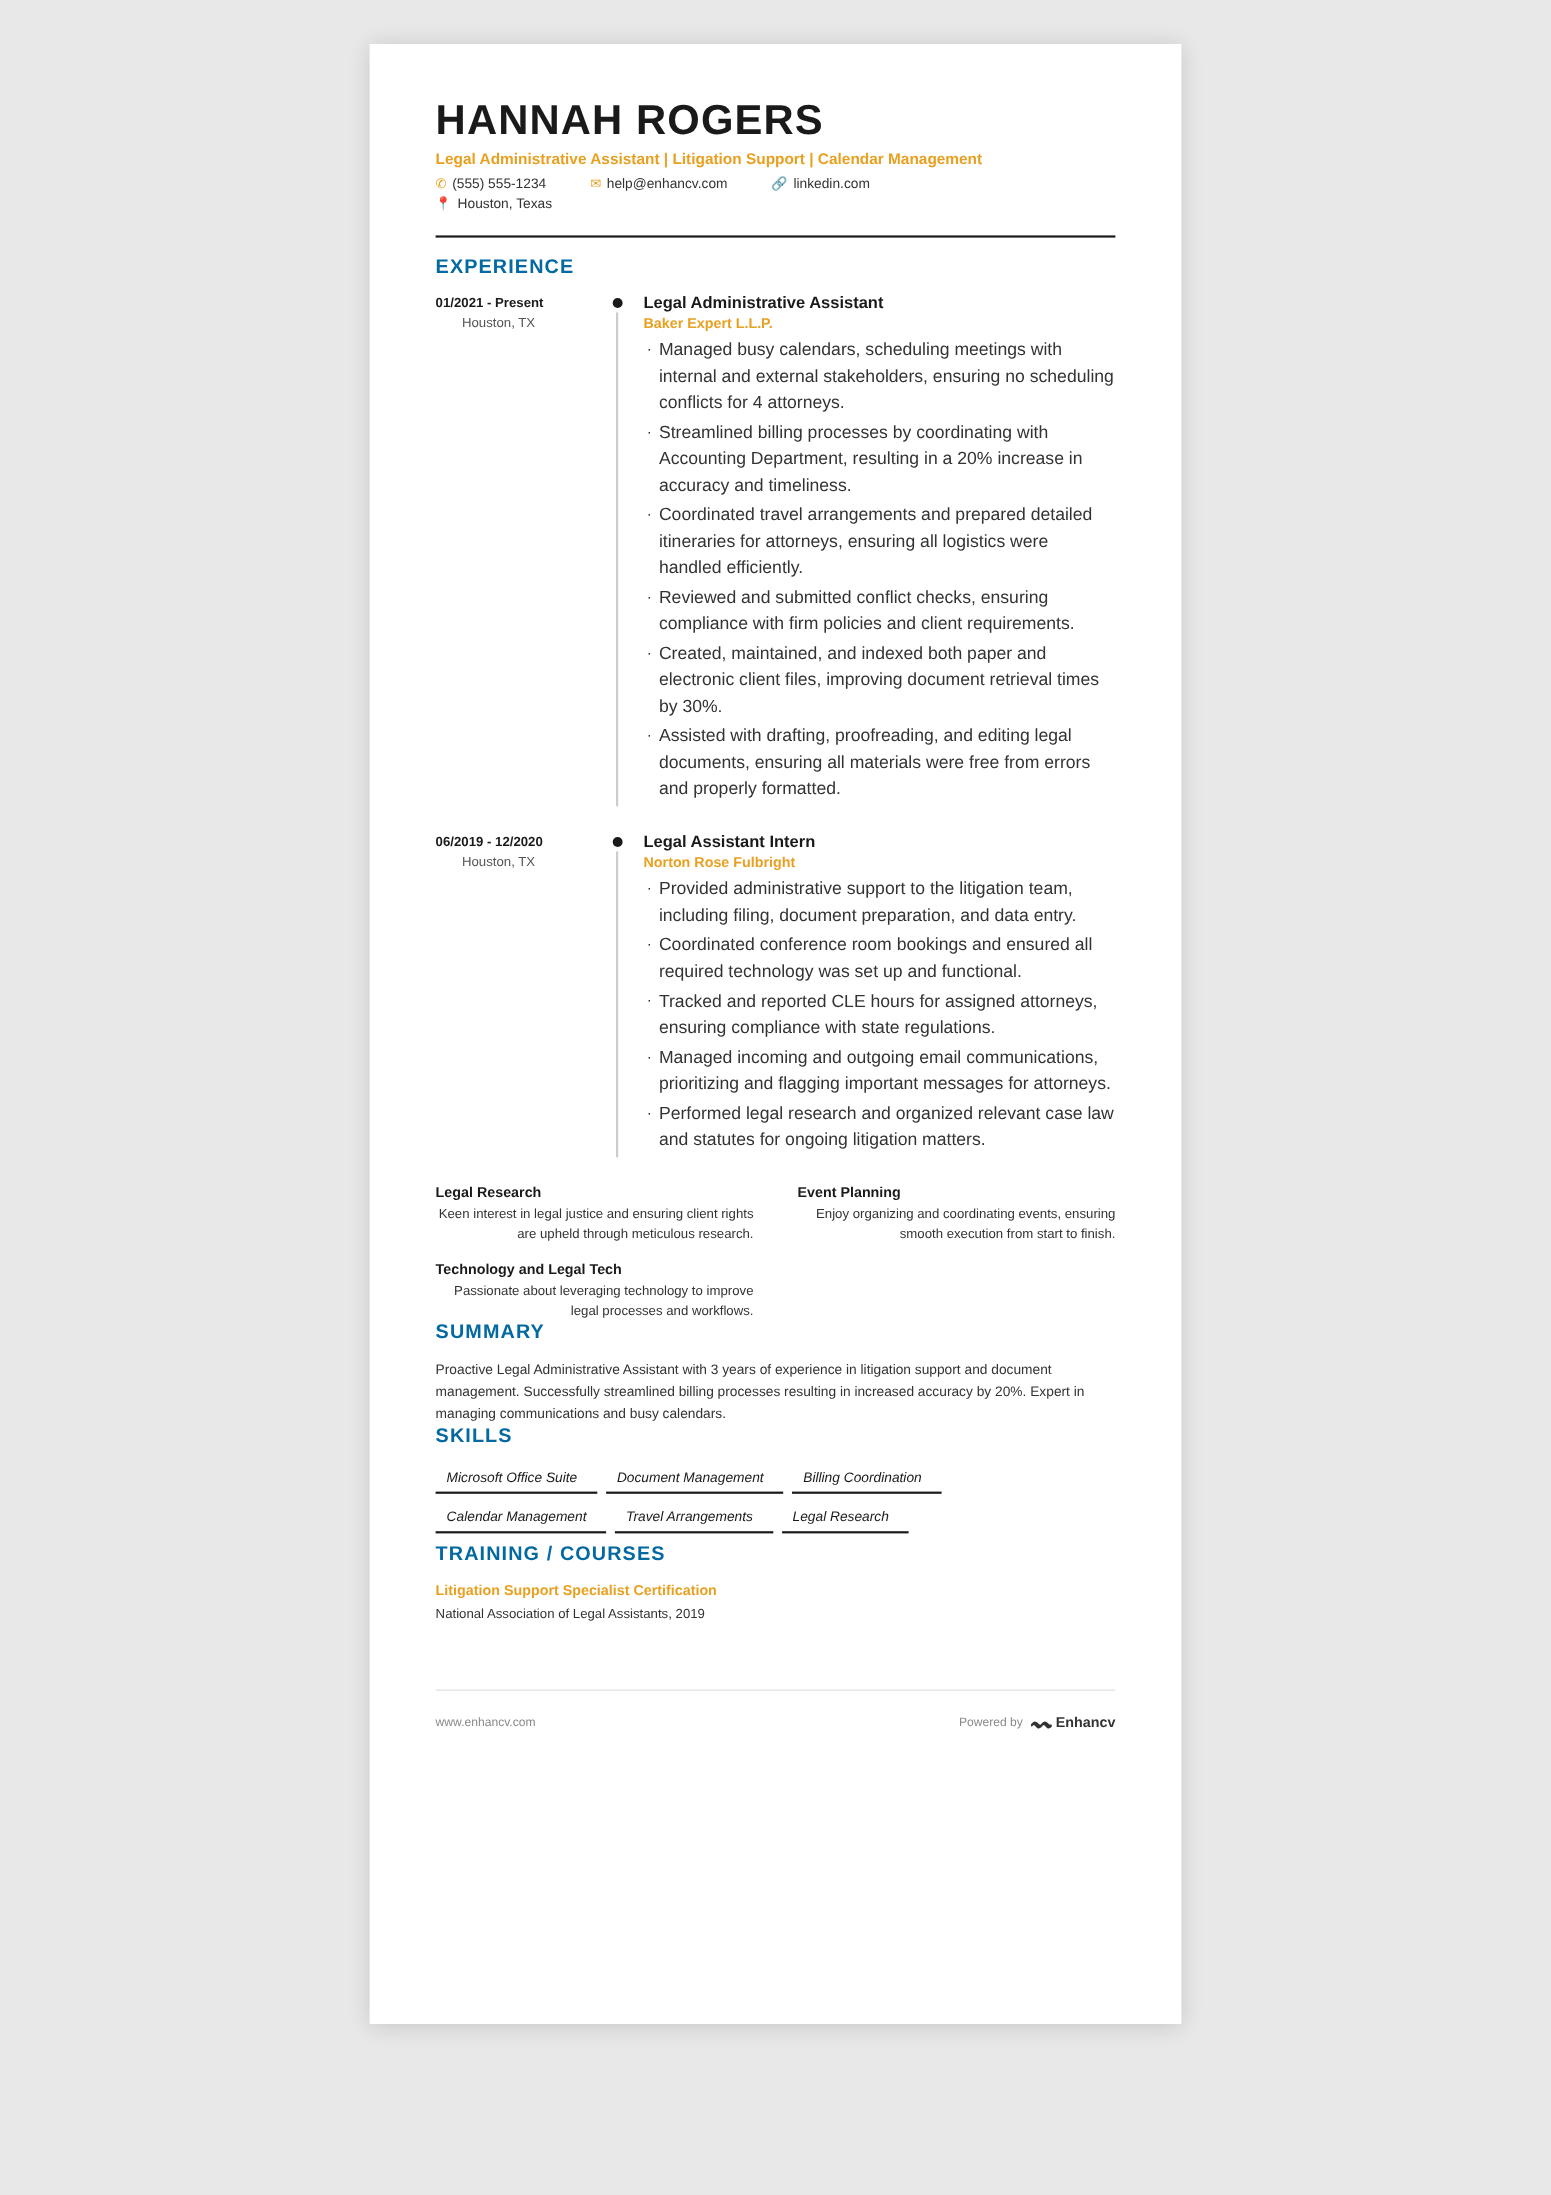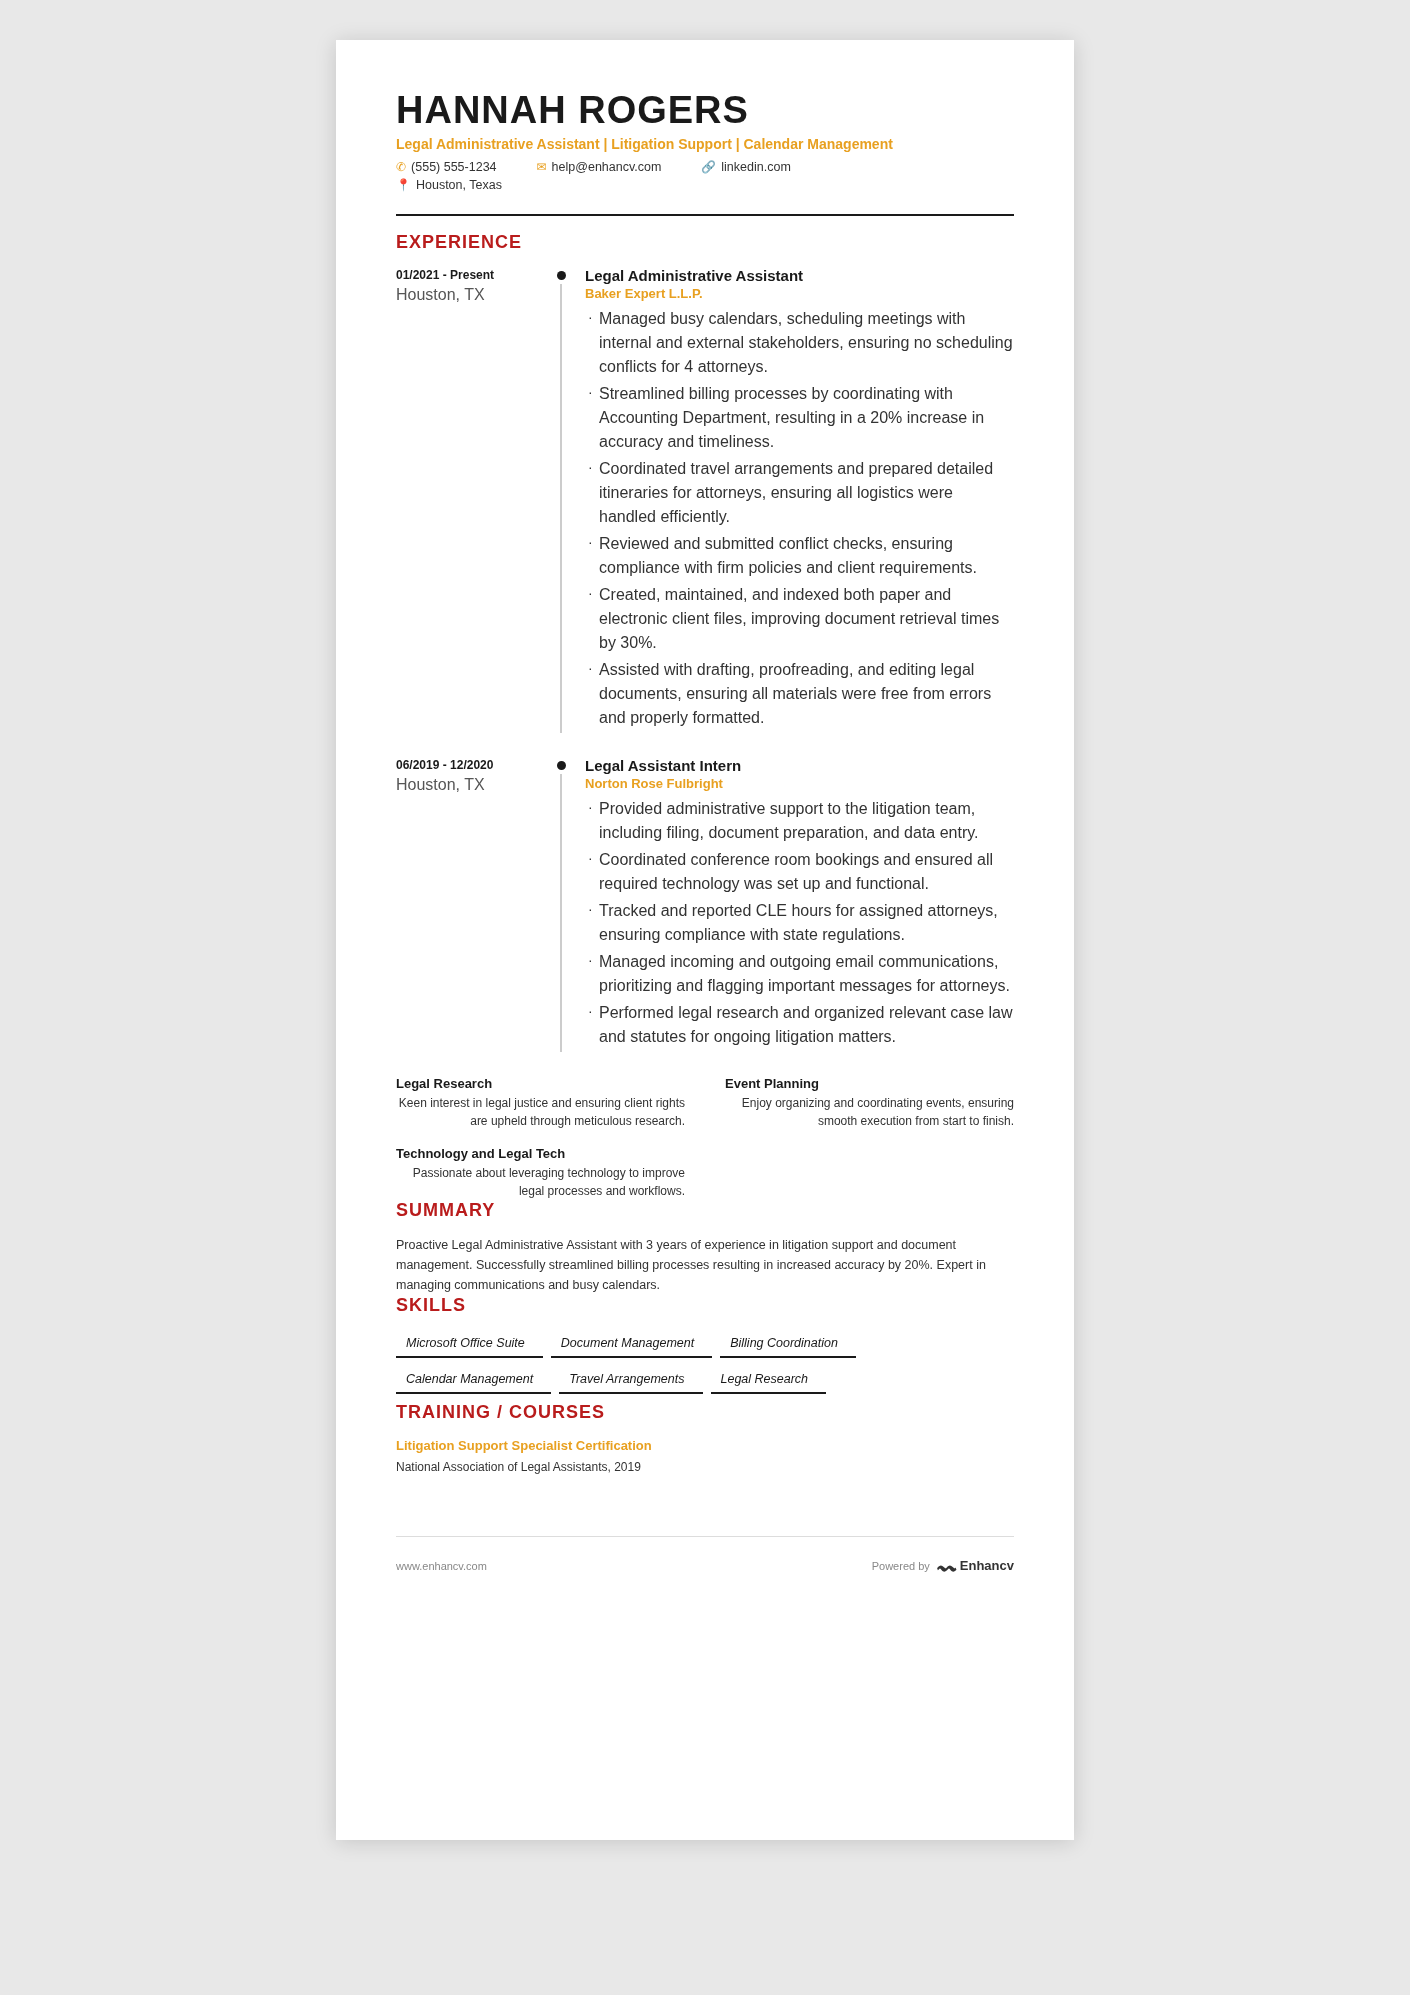--- a/index.html
+++ b/index.html
@@ -62,21 +62,21 @@
       margin-top: 4px;
     }
     .divider {
       border: none;
       border-top: 2px solid #1a1a1a;
       margin: 18px 0 16px 0;
     }
     .section-title {
       font-size: 18px;
       font-weight: 900;
-      color: #b91c1c;
+      color: #0369a1;
       text-transform: uppercase;
       letter-spacing: 1px;
       margin-bottom: 14px;
       margin-top: 28px;
     }
     .section-title:first-of-type { margin-top: 0; }
     
     .experience-item {
       display: flex;
       gap: 0;
@@ -87,23 +87,24 @@
       min-width: 155px;
       padding-right: 10px;
     }
     .exp-date {
       font-size: 12px;
       font-weight: 700;
       color: #1a1a1a;
       line-height: 1.4;
     }
     .exp-location {
-      font-size: 16px;
+      font-size: 12px;
       color: #555;
       margin-top: 2px;
+      margin-left: 24px;
     }
     .exp-divider-col {
       display: flex;
       flex-direction: column;
       align-items: center;
       width: 20px;
       min-width: 20px;
     }
     .exp-dot {
       width: 9px;

